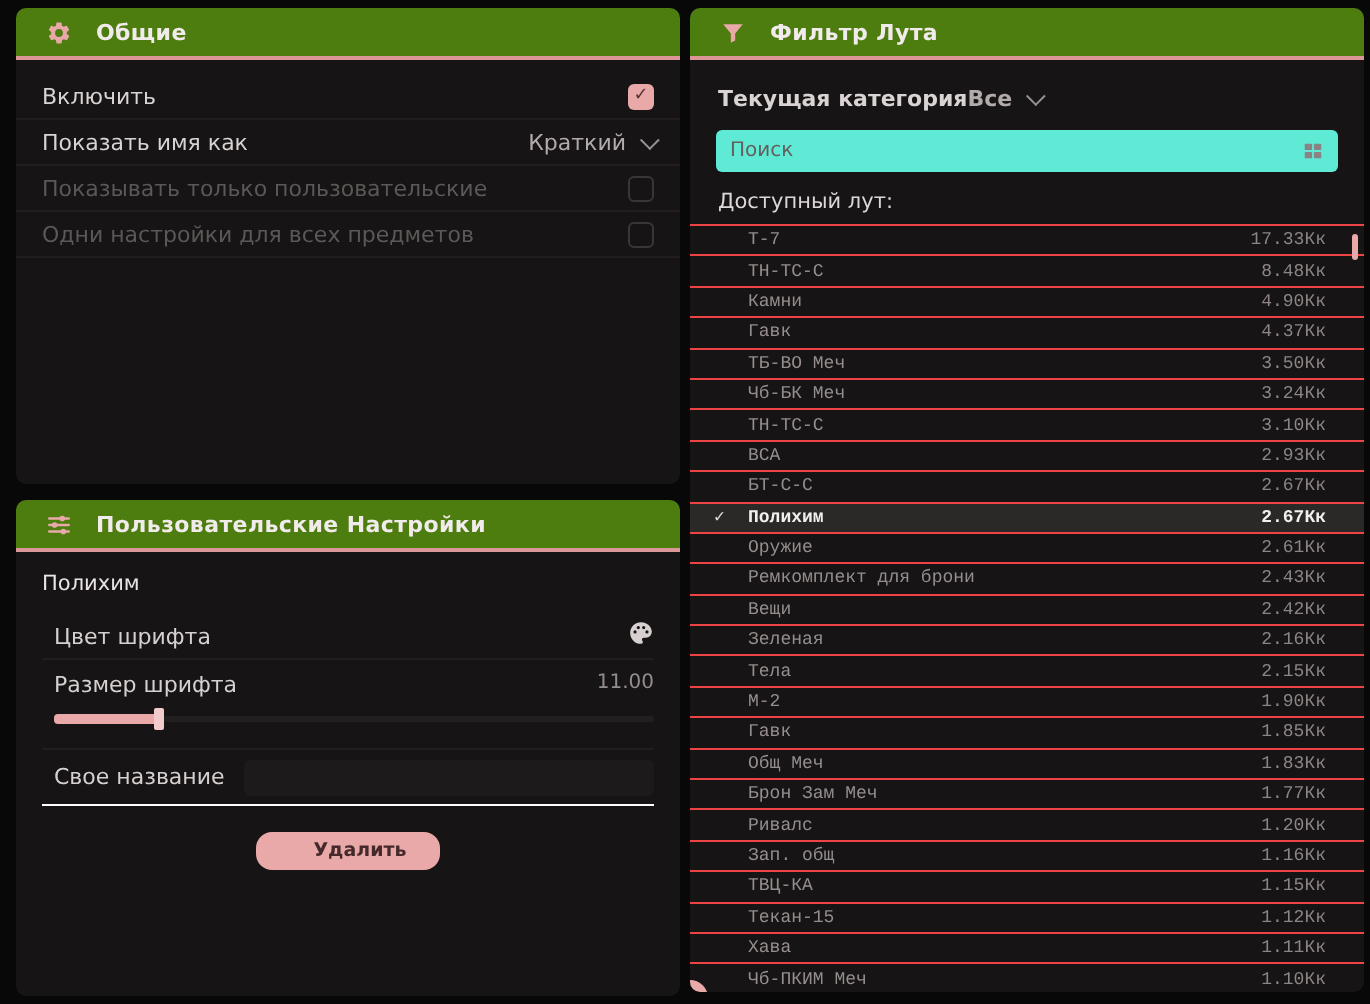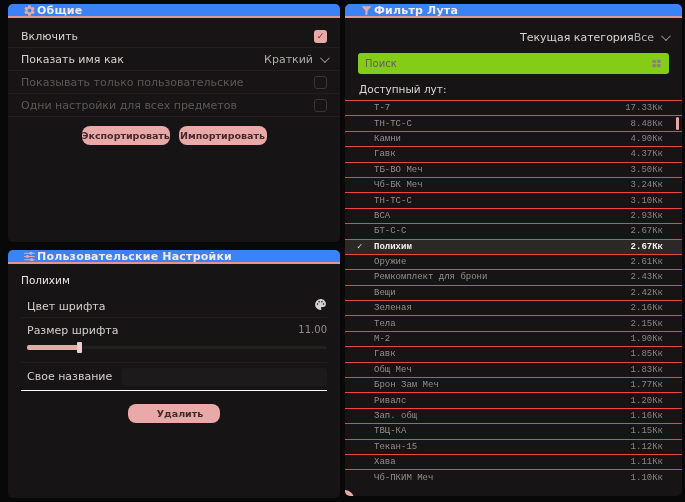--- a/index.html
+++ b/index.html
@@ -15,26 +15,26 @@
     position: absolute;
     background: #161414;
     border-radius: 5px;
     overflow: hidden;
   }
   #panel-general { left: 8px;  top: 4px;   width: 332px; height: 238px; }
   #panel-custom  { left: 8px;  top: 250px; width: 332px; height: 248px; }
   #panel-filter  { left: 345px; top: 4px;  width: 337px; height: 492px; }
 
   .panel-header {
-    height: 14px;
-    background: #3b82f6;
+    height: 26px;
+    background: #4d7c0f;
     border-bottom: 2px solid #dc9898;
     display: flex;
     align-items: center;
-    gap: 1px;
+    gap: 12px;
     padding: 0 15px;
   }
   .panel-title { color: #f1ebeb; font-size: 11px; font-weight: bold; letter-spacing: .2px; }
   .hicon { width: 13px; height: 13px; flex: 0 0 auto; display: inline-flex; }
   .hicon svg { width: 13px; height: 13px; }
 
   
   .row {
     display: flex; align-items: center; justify-content: space-between;
     padding: 0 13px; height: 23px;
@@ -87,26 +87,26 @@
     flex: 1; margin-left: 10px; height: 18px;
     background: #1c1a1a; border: none; border-radius: 3px;
     color: #cfc9c9; font-family: inherit; font-size: 10px; padding: 0 6px;
   }
   .btn-delete { display: block; margin: 13px auto 0 auto; width: 92px; padding-left: 12px; }
 
   .palette-icon svg { width: 13px; height: 13px; }
 
   
   .filt-row {
-    display: flex; align-items: center; justify-content: flex-end;
-    height: 25px; padding: 0 14px; font-size: 11px; color: #d9d3d3;
+    display: flex; align-items: center; justify-content: flex-start;
+    height: 25px; padding: 0 14px; font-size: 11px; color: #d9d3d3; font-weight: bold;
   }
   .search-wrap {
     margin: 3px 13px 0 13px; height: 21px;
-    background: #84cc16; border-radius: 3px;
+    background: #5eead4; border-radius: 3px;
     display: flex; align-items: center; justify-content: space-between;
     padding: 0 7px;
   }
   .search-placeholder { color: #655f5f; font-size: 10px; }
   .list-label { margin: 9px 14px 5px 14px; font-size: 10.5px; color: #ddd7d7; }
 
   .loot-list { }
   .loot-row {
     display: flex; align-items: center;
     height: 15.4px; padding: 0 19px 0 12px;
@@ -156,24 +156,20 @@
         <span class="chev"></span>
       </span>
     </div>
     <div class="row disabled">
       <span>Показывать только пользовательские</span>
       <span class="checkbox unchecked"></span>
     </div>
     <div class="row disabled">
       <span>Одни настройки для всех предметов</span>
       <span class="checkbox unchecked"></span>
-    </div>
-    <div class="btn-pair">
-      <button class="btn">Экспортировать</button>
-      <button class="btn">Импортировать</button>
     </div>
   </div>
 </div>
 
 <div class="panel" id="panel-custom">
   <div class="panel-header">
     <span class="hicon">
       <svg viewBox="0 0 24 24" stroke="#e9a9a9" stroke-width="2.2" fill="none" stroke-linecap="round">
         <line x1="3" y1="6" x2="21" y2="6"></line>
           <circle cx="15" cy="6" r="2.6" fill="#e9a9a9" stroke="none"></circle>

